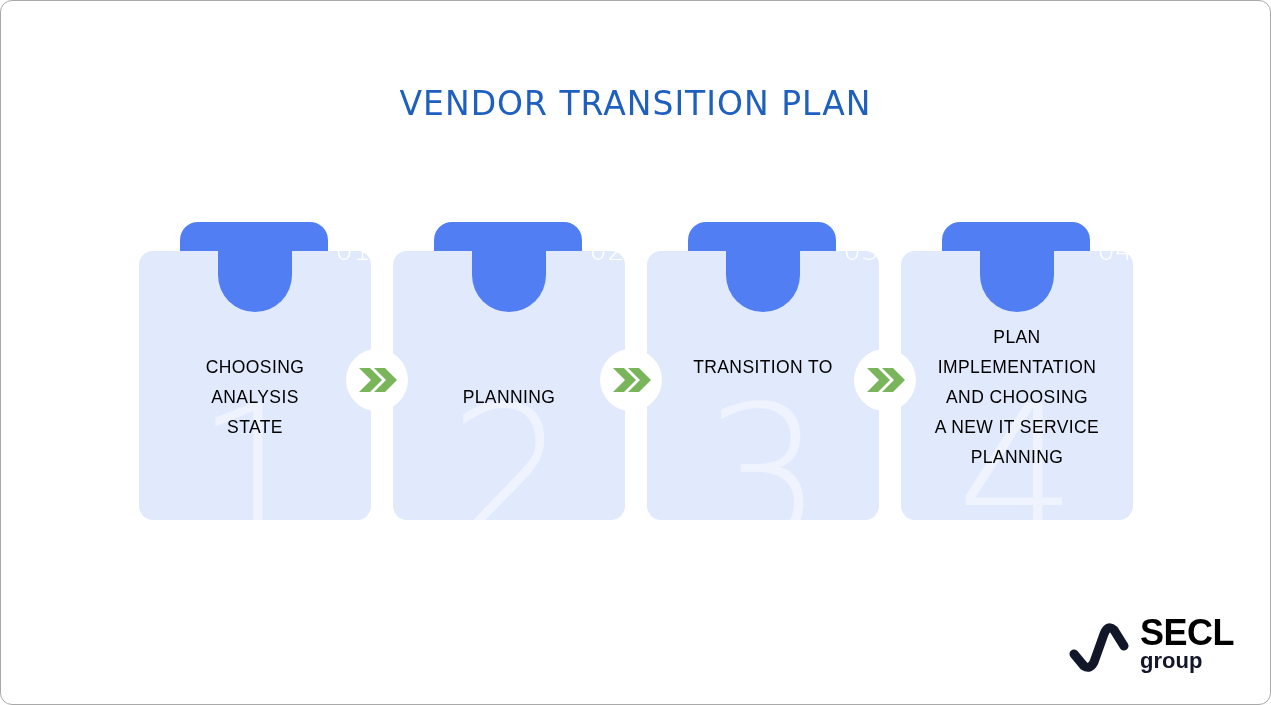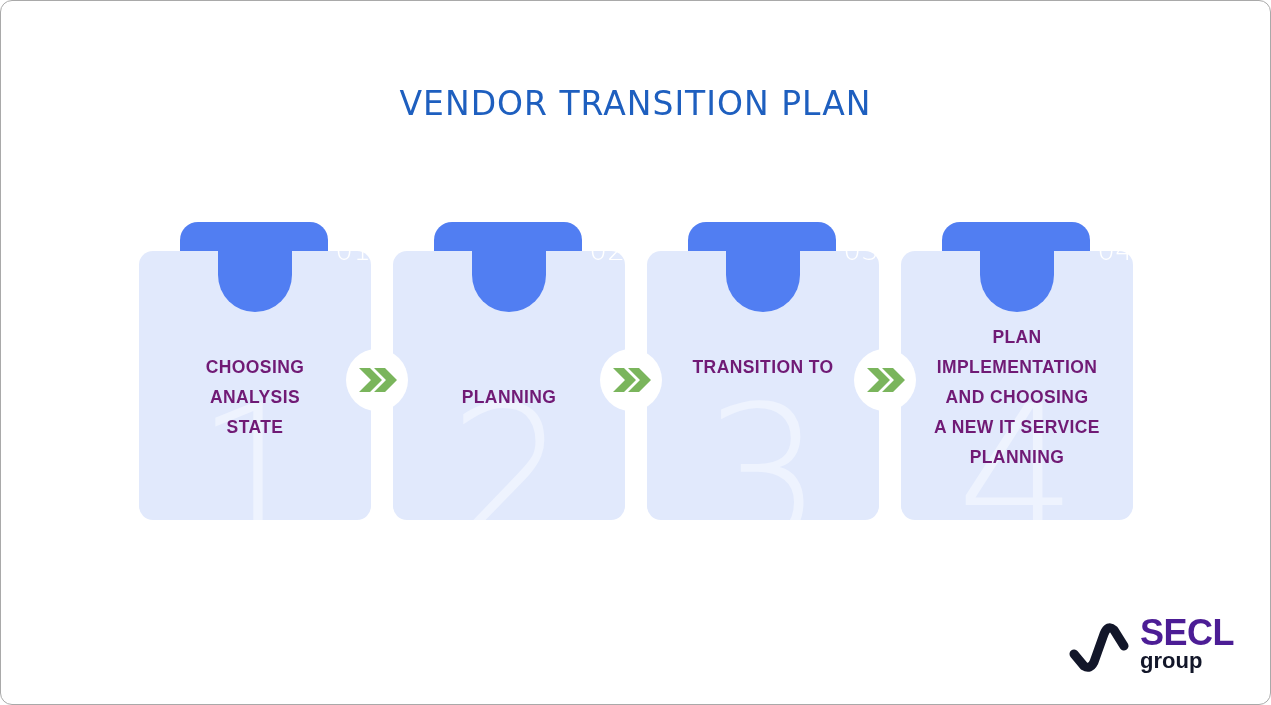--- a/index.html
+++ b/index.html
@@ -5,24 +5,24 @@
   html,body{margin:0;padding:0;background:#fff;}
   body{width:1271px;height:705px;position:relative;overflow:hidden;font-family:"Liberation Sans",sans-serif;}
   .frame{position:absolute;left:0;top:0;width:1269px;height:703px;border:1px solid #a9a9a9;border-radius:12px;background:#fff;}
   .title{position:absolute;left:0;top:84px;width:1271px;text-align:center;font-size:33px;color:#1e5fbf;letter-spacing:1px;font-family:"DejaVu Sans",sans-serif;font-weight:normal;}
   .step{position:absolute;top:222px;width:232px;height:298px;}
   .tab{position:absolute;top:0;left:41px;width:148px;height:40px;background:#517ef2;border-radius:18px 18px 0 0;}
   .card{position:absolute;top:29px;left:0;width:232px;height:269px;background:#e1e9fc;border-radius:14px;overflow:hidden;}
   .bubble{position:absolute;top:0;left:79px;width:74px;height:61px;background:#517ef2;border-radius:0 0 37px 37px;}
   .num{position:absolute;top:12px;left:0;width:232px;text-align:right;color:#fff;font-size:28px;font-family:"DejaVu Sans",sans-serif;font-weight:300;}
   .bignum{position:absolute;left:0;bottom:-52px;width:232px;text-align:center;font-size:190px;color:#eef3fe;font-family:"DejaVu Sans",sans-serif;font-weight:200;line-height:1;}
-  .label{position:absolute;left:0;width:232px;text-align:center;font-weight:bold;font-size:17.5px;color:#701a75;line-height:30px;letter-spacing:.4px;}
+  .label{position:absolute;left:0;width:232px;text-align:center;font-weight:normal;font-size:17.5px;color:#000000;line-height:30px;letter-spacing:.4px;}
   .arrow{position:absolute;top:349px;width:62px;height:62px;border-radius:50%;background:#fff;display:flex;align-items:center;justify-content:center;}
   .logo{position:absolute;left:1068px;top:618px;width:190px;height:58px;}
-  .logo-text1{position:absolute;left:72px;top:-6px;font-size:36px;font-weight:900;color:#4c1d95;letter-spacing:-.5px;}
+  .logo-text1{position:absolute;left:72px;top:-6px;font-size:36px;font-weight:900;color:#000000;letter-spacing:-.5px;}
   .logo-text2{position:absolute;left:72px;top:30px;font-size:22px;font-weight:bold;color:#121629;}
 </style>
 </head>
 <body>
 
 <div class="frame"></div>
 <div class="title">VENDOR TRANSITION PLAN</div>
 
 <div class="step" style="left:139px;">
   <div class="tab"></div>

